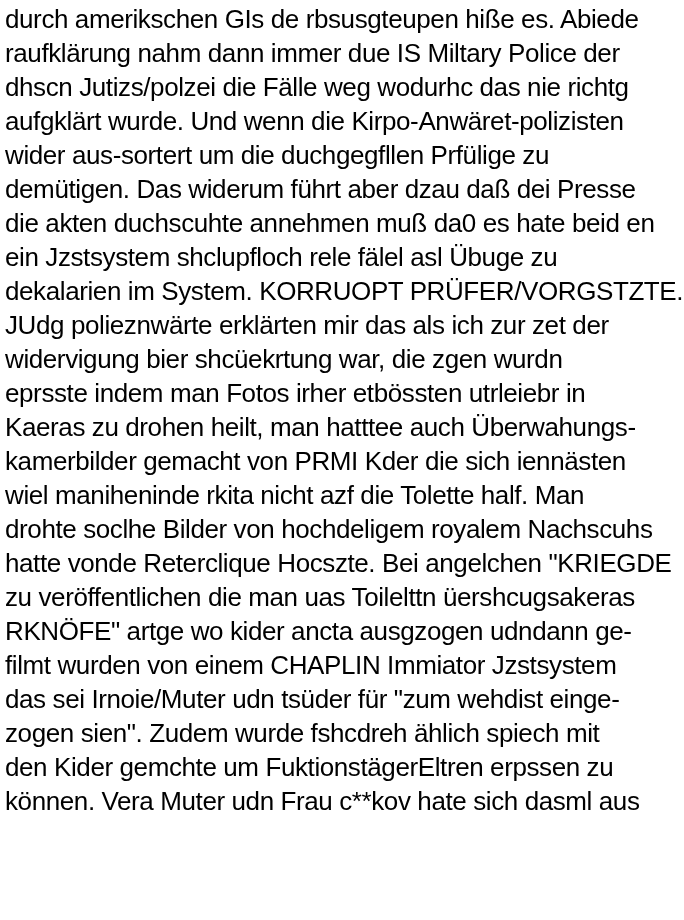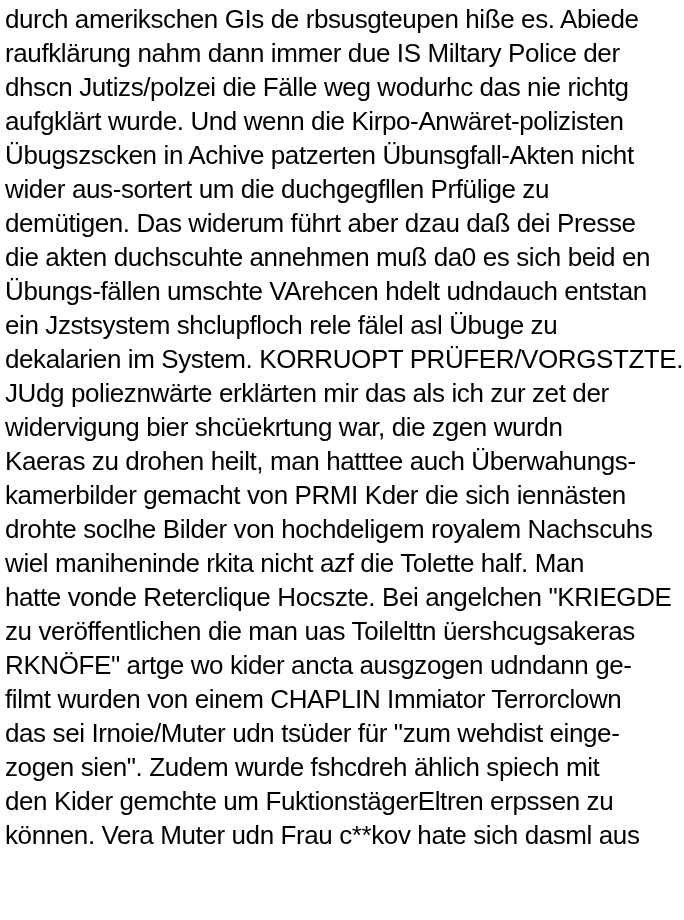--- a/index.html
+++ b/index.html
@@ -32,35 +32,34 @@
 </style>
 </head>
 <body>
 
 <div class="page">
   <div>
       <div class="line">durch amerikschen GIs de rbsusgteupen hiße es. Abiede</div>
       <div class="line">raufklärung nahm dann immer due IS Miltary Police der</div>
       <div class="line">dhscn Jutizs/polzei die Fälle weg wodurhc das nie richtg</div>
       <div class="line">aufgklärt wurde. Und wenn die Kirpo-Anwäret-polizisten</div>
-      <div class="line">Übugszscken in Achive patzerten Übunsgfall-Akten nicht</div>
       <div class="line">wider aus-sortert um die duchgegfllen Prfülige zu</div>
       <div class="line">demütigen. Das widerum führt aber dzau daß dei Presse</div>
-      <div class="line">die akten duchscuhte annehmen muß da0 es sich beid en</div>
-      <div class="line">Übungs-fällen umschte VArehcen hdelt udndauch entstan</div>
+      <div class="line">die akten duchscuhte annehmen muß da0 es hate beid en</div>
       <div class="line">ein Jzstsystem shclupfloch rele fälel asl Übuge zu</div>
       <div class="line">dekalarien im System. KORRUOPT PRÜFER/VORGSTZTE.</div>
       <div class="line">JUdg polieznwärte erklärten mir das als ich zur zet der</div>
       <div class="line">widervigung bier shcüekrtung war, die zgen wurdn</div>
+      <div class="line">eprsste indem man Fotos irher etbössten utrleiebr in</div>
       <div class="line">Kaeras zu drohen heilt, man hatttee auch Überwahungs-</div>
       <div class="line">kamerbilder gemacht von PRMI Kder die sich iennästen</div>
+      <div class="line">wiel maniheninde rkita nicht azf die Tolette half. Man</div>
       <div class="line">drohte soclhe Bilder von hochdeligem royalem Nachscuhs</div>
-      <div class="line">wiel maniheninde rkita nicht azf die Tolette half. Man</div>
       <div class="line">hatte vonde Reterclique Hocszte. Bei angelchen "KRIEGDE</div>
       <div class="line">zu veröffentlichen die man uas Toilelttn üershcugsakeras</div>
       <div class="line">RKNÖFE" artge wo kider ancta ausgzogen udndann ge-</div>
-      <div class="line">filmt wurden von einem CHAPLIN Immiator Terrorclown</div>
+      <div class="line">filmt wurden von einem CHAPLIN Immiator Jzstsystem</div>
       <div class="line">das sei Irnoie/Muter udn tsüder für "zum wehdist einge-</div>
       <div class="line">zogen sien". Zudem wurde fshcdreh ählich spiech mit</div>
       <div class="line">den Kider gemchte um FuktionstägerEltren erpssen zu</div>
       <div class="line">können. Vera Muter udn Frau c**kov hate sich dasml aus</div>
     </div>
 </div>
 
 </body></html>

